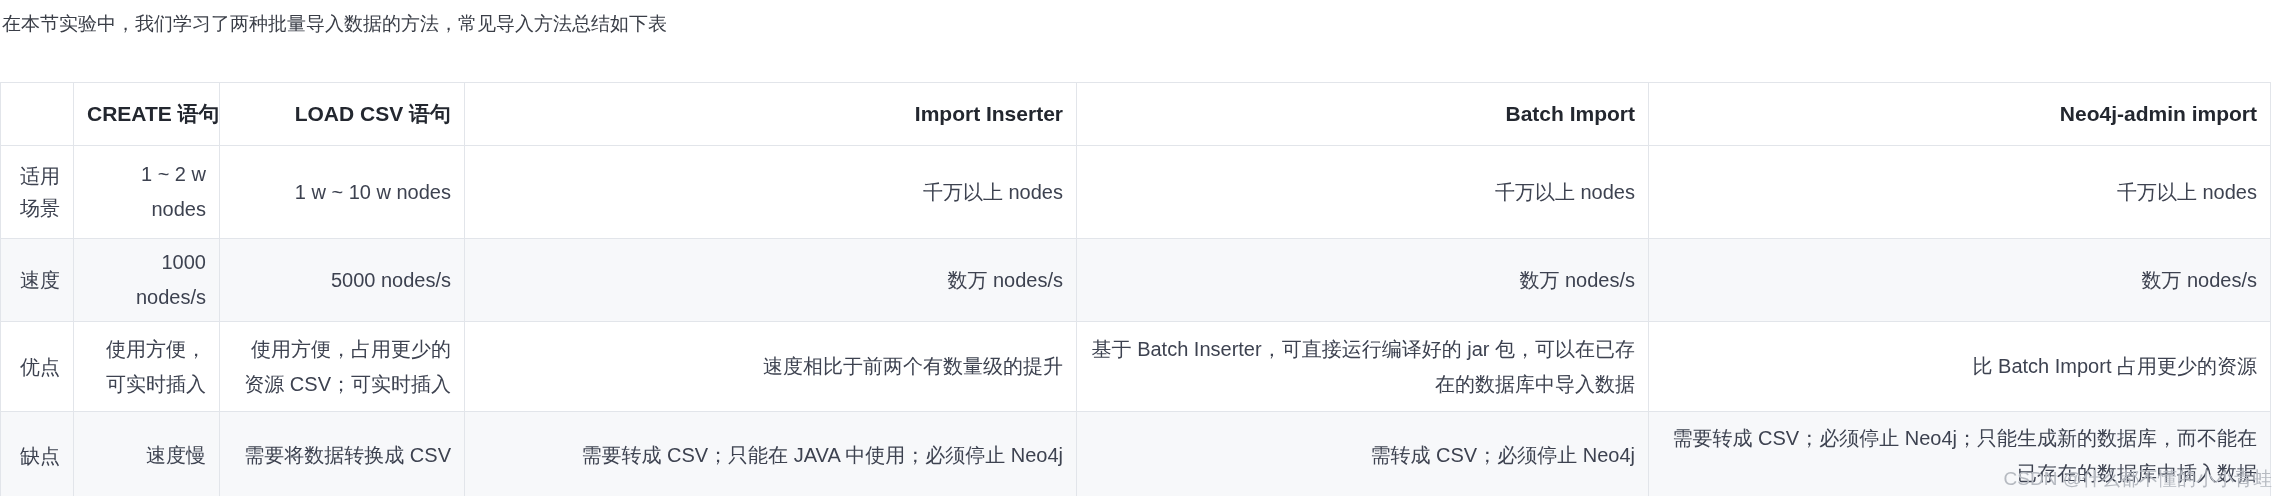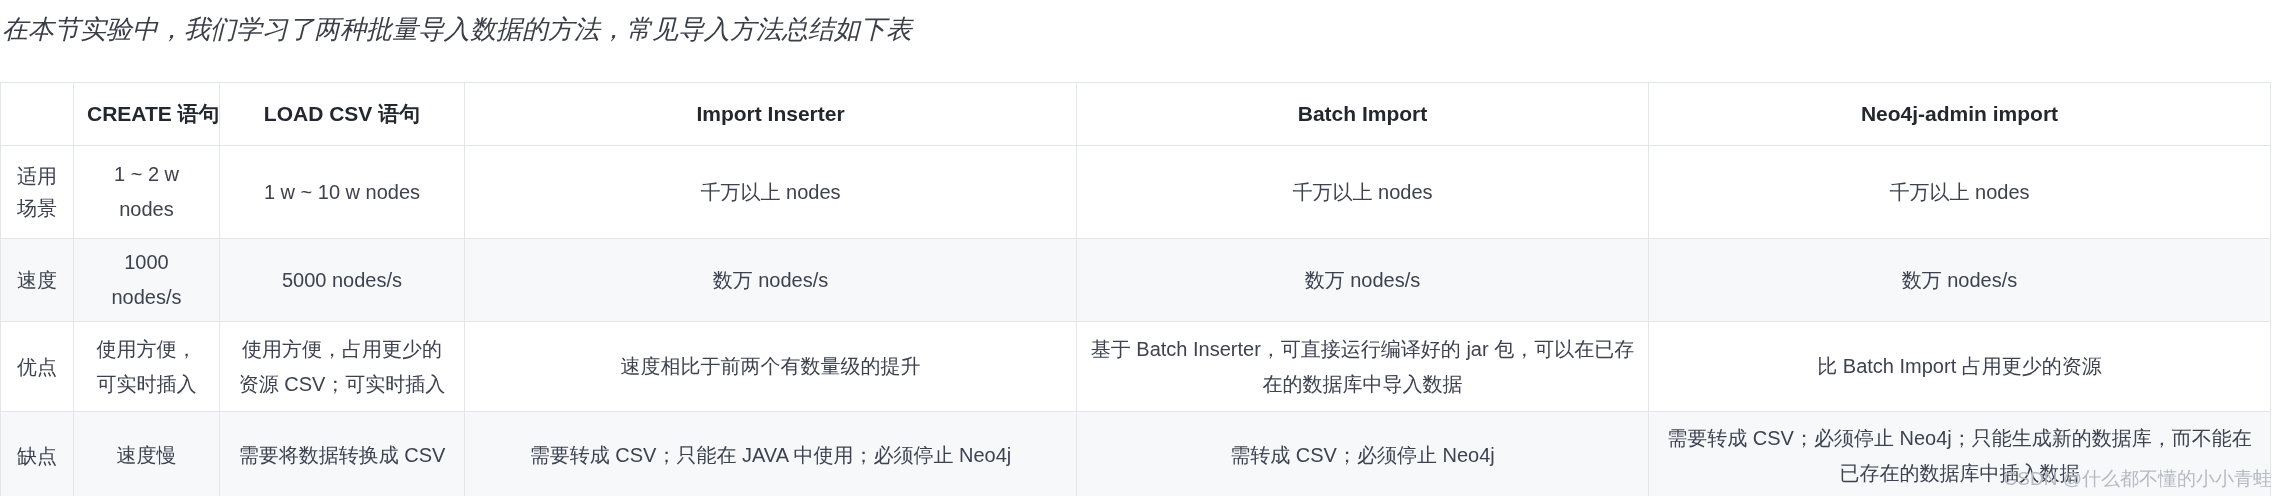--- a/index.html
+++ b/index.html
@@ -2,28 +2,28 @@
 <html><head>
 <meta charset="utf-8">
 <style>
   html,body { margin:0; padding:0; }
   body {
     width:2278px; height:496px; background:#ffffff; position:relative; overflow:hidden;
     font-family:"Liberation Sans","DejaVu Sans",sans-serif; color:#3d4250;
   }
   .intro {
     position:absolute; left:2px; top:10px;
-    font-size:26px; line-height:1.5; color:#3a3e47;font-style:italic;
+    font-size:19px; line-height:1.5; color:#3a3e47;
   }
   table.cmp {
     position:absolute; left:0; top:82px; width:2270px;
     border-collapse:collapse; table-layout:fixed;
   }
   .cmp th, .cmp td {
-    border:1px solid #e2e5ea; text-align:center; vertical-align:middle;
+    border:1px solid #e2e5ea; text-align:right; vertical-align:middle;
     padding:6px 13px; background:#ffffff; word-break:break-word;
   }
   .cmp th {
     font-weight:bold; font-size:21px; color:#23272f; height:50px; white-space:nowrap;
   }
   .cmp td { font-size:20px; line-height:1.75; }
   .cmp td.rowlabel { line-height:1.6; }
   .cmp tr.striped td { background:#f7f8fa; }
   .cmp tr.h-tall  { height:93px;padding-left:20px; }
   .cmp tr.h-short { height:59px; }

